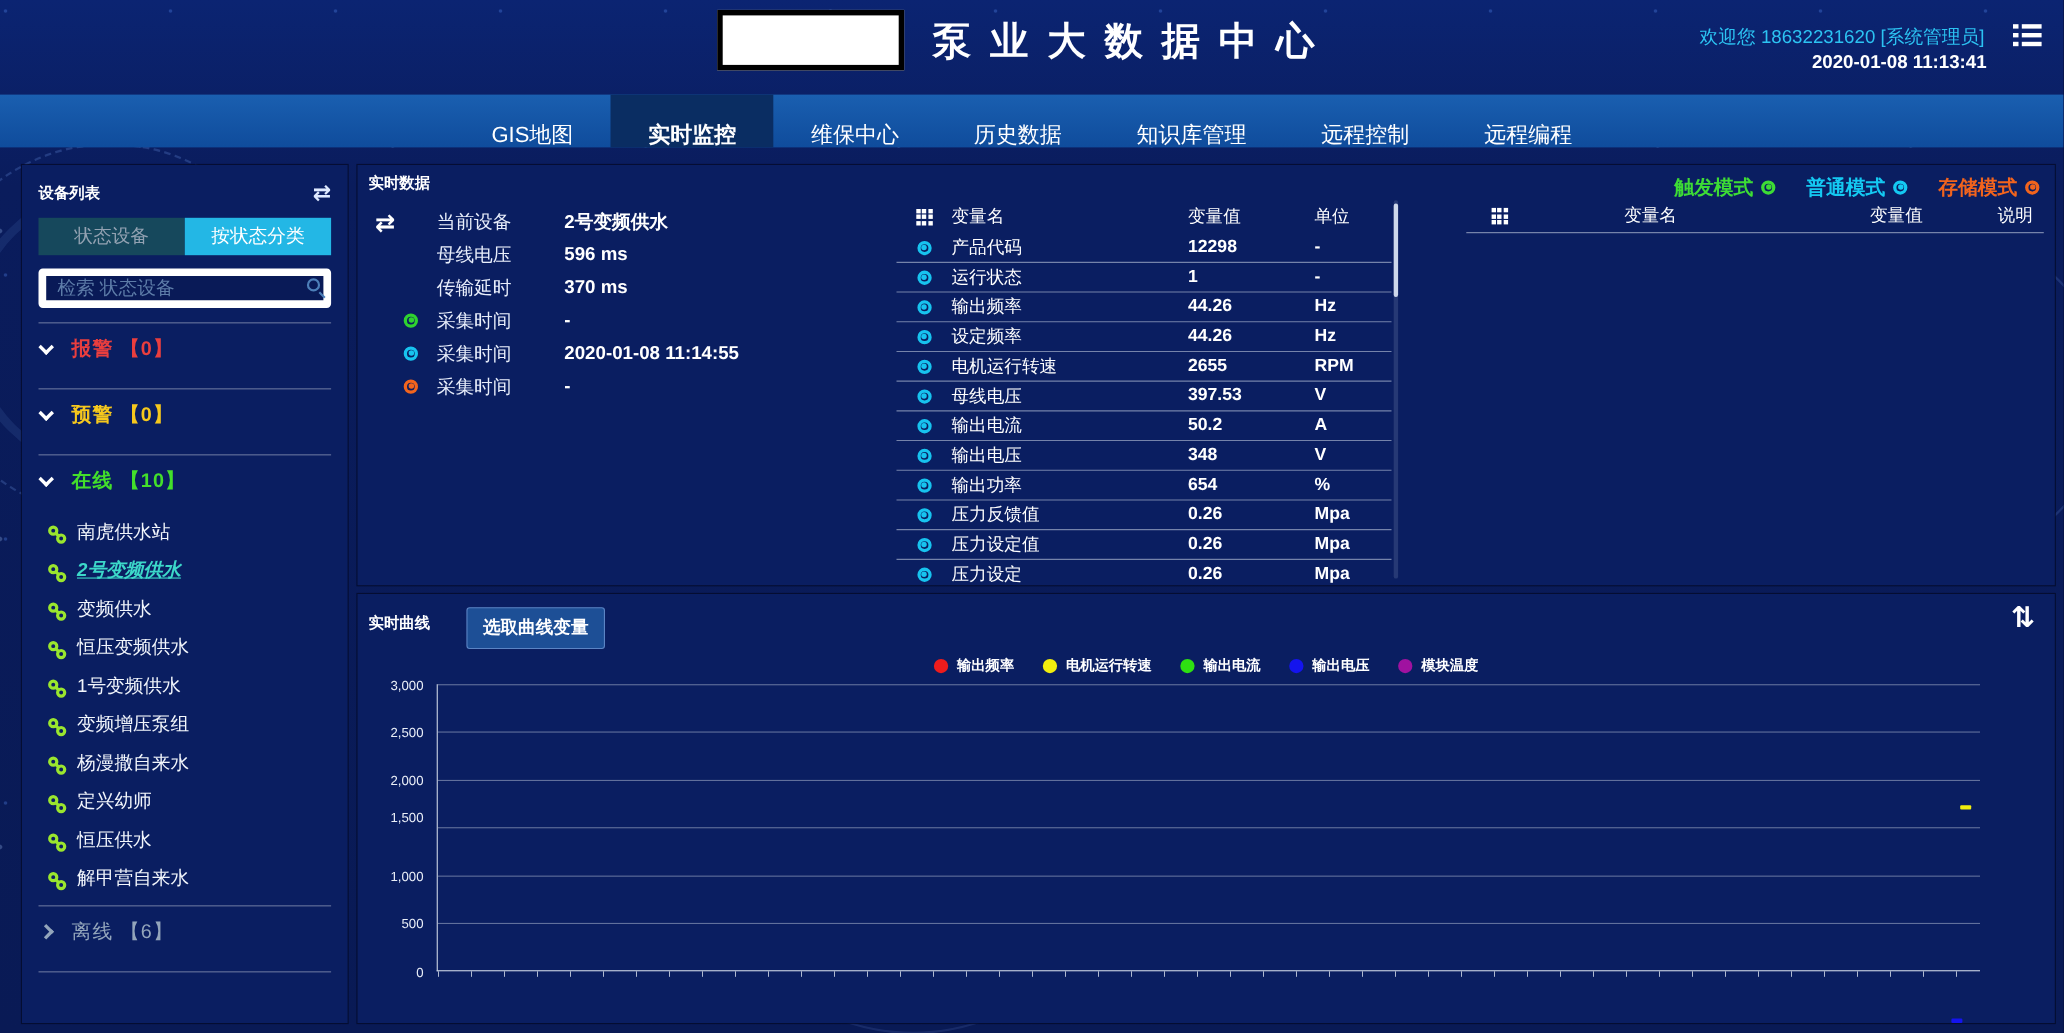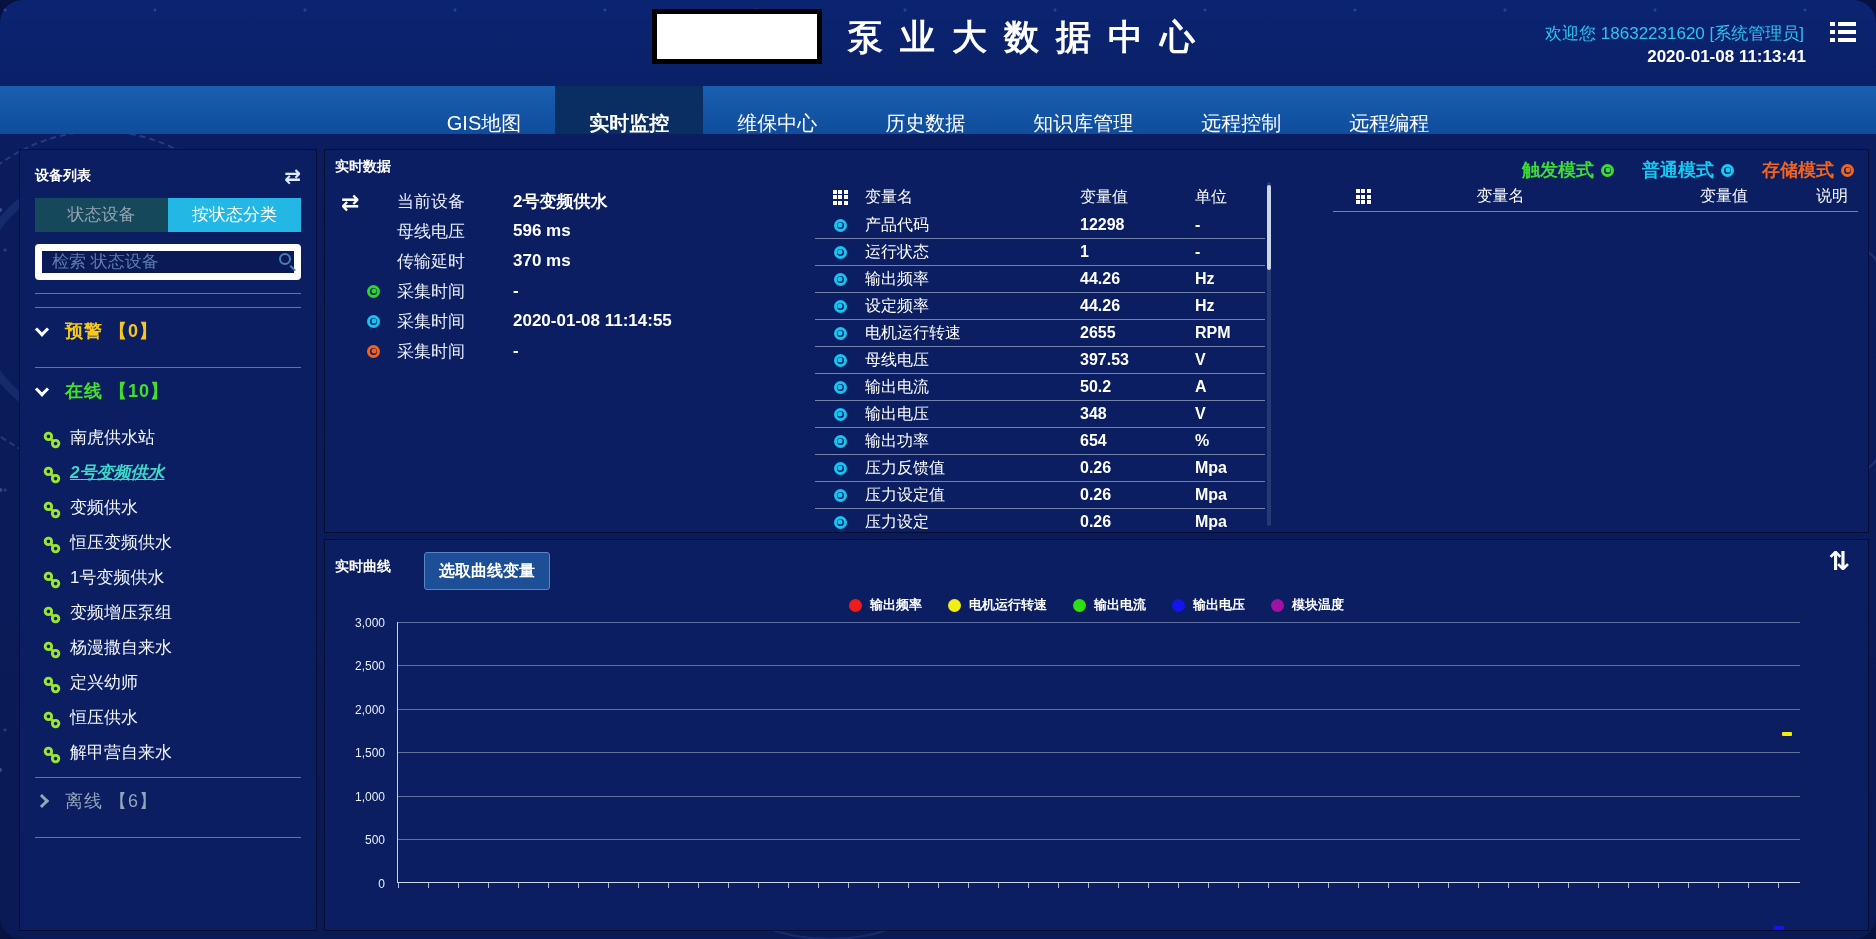--- a/index.html
+++ b/index.html
@@ -1,20 +1,20 @@
 <!DOCTYPE html>
 <html><head>
 <meta charset="utf-8">
 <style>
   * { margin:0; padding:0; box-sizing:border-box; }
   html,body { width:1876px; height:939px; overflow:hidden;
     font-family:"Liberation Sans","DejaVu Sans",sans-serif; color:#fff;
     background:#071240; }
   .stage { position:relative; width:1876px; height:939px;
-    background:linear-gradient(180deg,#0b2472 0%,#0a1c5c 18%,#091a55 100%);border-radius:23px; }
+    background:linear-gradient(180deg,#0b2472 0%,#0a1c5c 18%,#091a55 100%); }
 
   
   .stars { position:absolute; inset:0; pointer-events:none; opacity:.9;
     background-image:
       radial-gradient(circle, rgba(120,170,255,.50) 1px, transparent 2px),
       radial-gradient(circle, rgba(80,130,230,.38) 1px, transparent 2px),
       radial-gradient(circle, rgba(170,205,255,.30) 1.5px, transparent 2.6px);
     background-size:230px 185px,150px 240px,340px 280px;
     background-position:12px 40px,80px 130px,170px 70px; }
   .ring { position:absolute; border-radius:50%; pointer-events:none; }
@@ -189,20 +189,24 @@
     <div class="side-tabs">
       <div class="side-tab">状态设备</div>
       <div class="side-tab active">按状态分类</div>
     </div>
     <div class="side-search">
       <input placeholder="检索 状态设备" style="">
       <span class="mag"></span>
     </div>
 
     <div class="side-divider"></div>
+    <div class="side-group">
+      <span class="chev down"></span>
+      <span class="g-label g-alarm"><span>报警</span><span class="g-count">【0】</span></span>
+    </div>
     <div class="side-divider"></div>
     <div class="side-group">
       <span class="chev down"></span>
       <span class="g-label g-warn"><span>预警</span><span class="g-count">【0】</span></span>
     </div>
     <div class="side-divider"></div>
     <div class="side-group">
       <span class="chev down"></span>
       <span class="g-label g-online"><span>在线</span><span class="g-count">【10】</span></span>
     </div>
@@ -541,21 +545,21 @@
       <div class="lg-item">
           <span class="dot d4"></span>
           <span>模块温度</span>
         </div>
     </div>
 
     <div class="yticks" style="left:4px;">
       <span class="ytick" style="top:0px">3,000</span>
       <span class="ytick" style="top:43px">2,500</span>
       <span class="ytick" style="top:87px">2,000</span>
-      <span class="ytick" style="top:130px">1,500</span>
+      <span class="ytick" style="top:120px">1,500</span>
       <span class="ytick" style="top:174px">1,000</span>
       <span class="ytick" style="top:217px">500</span>
       <span class="ytick" style="top:261px">0</span>
     </div>
 
     <div class="chart">
       <div class="gl" style="top:0px"></div>
       <div class="gl" style="top:43px"></div>
       <div class="gl" style="top:87px"></div>
       <div class="gl" style="top:130px"></div>

